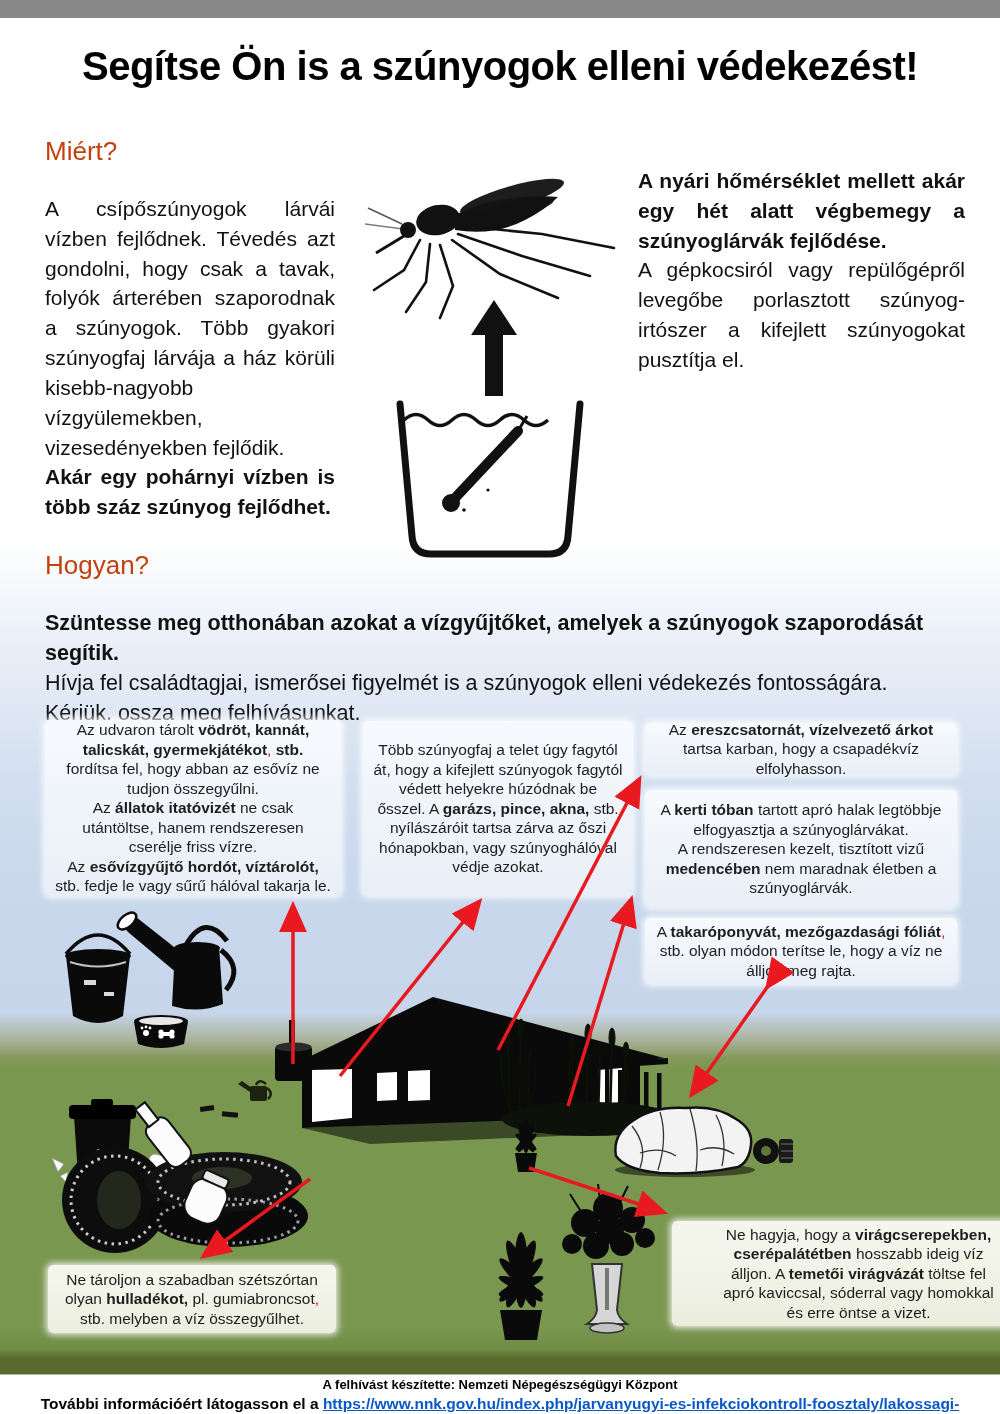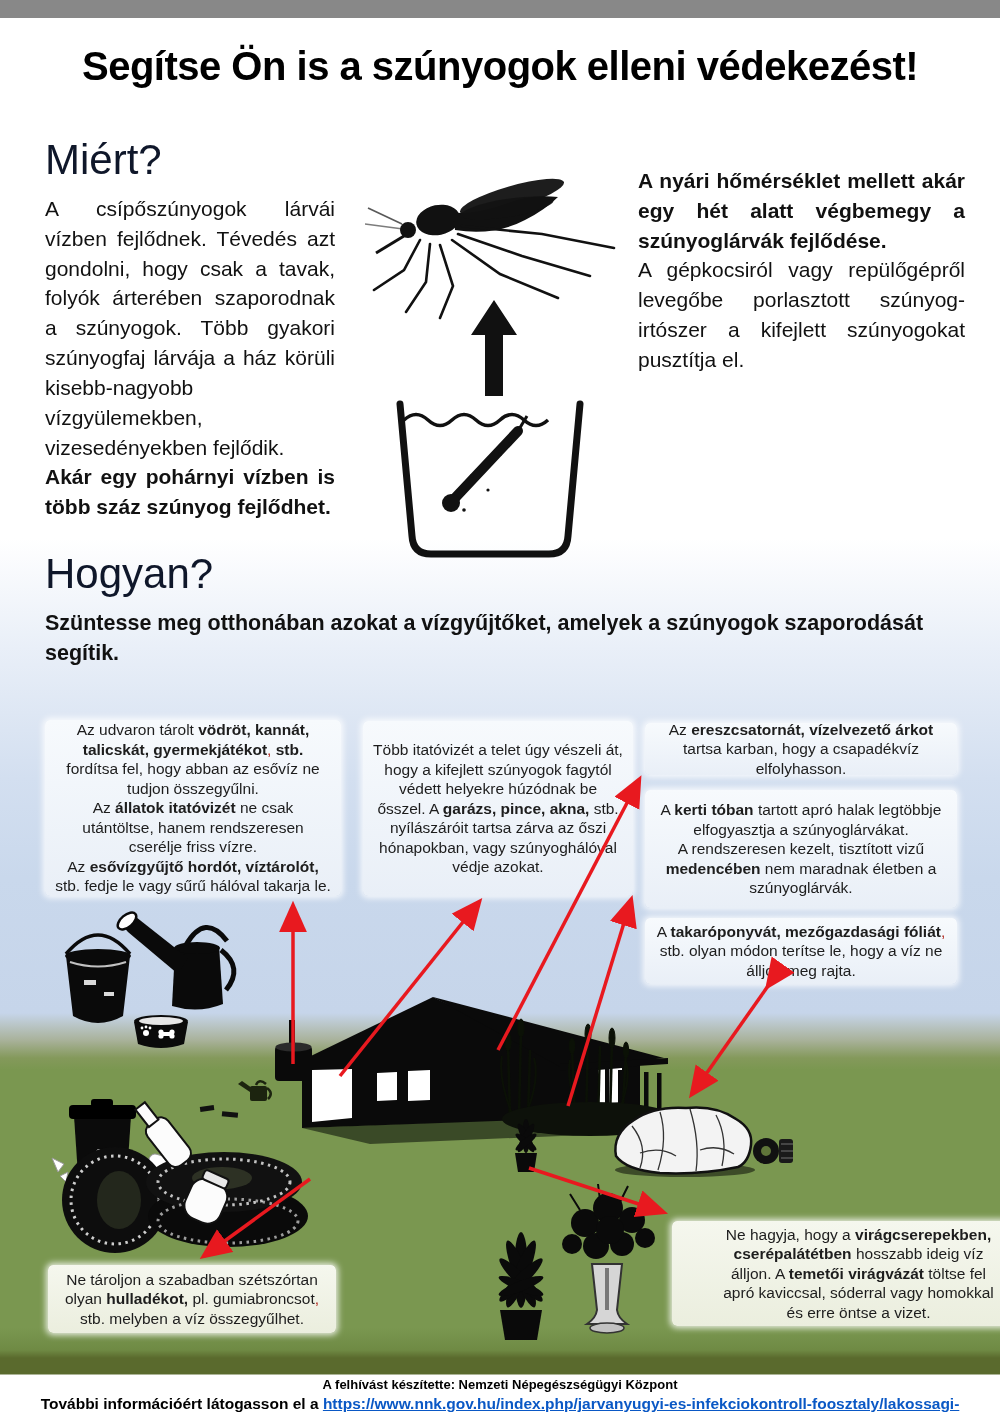--- a/index.html
+++ b/index.html
@@ -6,21 +6,21 @@
   .poster{position:relative;width:1000px;height:1414px;margin:18px auto;overflow:hidden;
     font-family:"Liberation Sans", sans-serif;background:#fff;}
   .bg{position:absolute;inset:0;z-index:0;background:linear-gradient(180deg,
       #ffffff 0px,#ffffff 520px,#e9eff8 630px,#d3dff0 760px,#c9d8ec 860px,
       #c6d5ea 995px,#a9b29b 1022px,#84995b 1040px,#7a9750 1052px,
       #7a9750 1310px,#6f8a44 1332px,#5a6a2d 1340px,#5a6a2d 1356px,
       #ffffff 1357px,#ffffff 1414px);}
   .layer{position:absolute;z-index:2;}
   .title{top:26px;left:0;width:1000px;text-align:center;font-size:40px;font-weight:700;
     letter-spacing:-0.5px;color:#000;}
-  .section-h{font-size:42px;font-weight:400;color:#0f172a;}
+  .section-h{font-size:26px;font-weight:400;color:#c2410c;}
   .why-h{top:118px;left:45px;}
   .how-h{top:532px;left:45px;}
   .col{font-size:21px;line-height:1.42;color:#111;text-align:justify;}
   .col p{margin:0;}
   .why-left{top:176px;left:45px;width:290px;}
   .why-right{top:148px;left:638px;width:327px;}
   .bold-p{font-weight:700;}
   .center-graphic{top:140px;left:360px;width:280px;height:410px;}
   .how-lead{top:590px;left:45px;width:915px;font-size:21.5px;line-height:1.4;color:#111;}
   .how-lead p{margin:0;}
@@ -97,20 +97,21 @@
             <circle cx="150" cy="286" r="1.6"></circle>
           <circle cx="104" cy="352" r="1.8"></circle>
         </g>
       </g>
     </g>
   </svg>
 
   <div class="layer section-h how-h">Hogyan?</div>
   <div class="layer how-lead">
     <p class="bold-p">Szüntesse meg otthonában azokat a vízgyűjtőket, amelyek a szúnyogok szaporodását segítik.</p>
+    <p>Hívja fel családtagjai, ismerősei figyelmét is a szúnyogok elleni védekezés fontosságára. Kérjük, ossza meg felhívásunkat.</p>
   </div>
 
   <svg class="scene" viewBox="0 680 1000 680" xmlns="http://www.w3.org/2000/svg">
     <g>
       <path d="M66,938 Q98,948 130,938 L123,998 Q98,1012 73,998 Z" fill="#0a0a0a"></path>
       <ellipse cx="98" cy="938" rx="33" ry="7" fill="#0a0a0a"></ellipse>
       <path d="M70,944 q28,9 56,0" stroke="#fff" stroke-width="2" fill="none" opacity=".75"></path>
       <path d="M66,936 Q98,898 130,936" stroke="#0a0a0a" stroke-width="3.5" fill="none"></path>
       <rect x="84" y="962" width="12" height="5" fill="#fff" opacity=".85"></rect>
       <rect x="104" y="974" width="10" height="4" fill="#fff" opacity=".85"></rect>
@@ -288,21 +289,21 @@
       <ellipse cx="607" cy="1310" rx="17" ry="5" fill="#c2c2c2" stroke="#333" stroke-width="1.5"></ellipse>
     </g>
   </svg>
 
   <div class="callout sky-box box-yard">
     <p><span>Az udvaron tárolt </span><span style="font-weight: 700;">vödröt, kannát, talicskát, gyermekjátékot</span><span style="color: rgb(179, 40, 30);">,</span><span> </span><span style="font-weight: 700;">stb.</span><span> fordítsa fel, hogy abban az esővíz ne tudjon összegyűlni.
 Az </span><span style="font-weight: 700;">állatok itatóvizét</span><span> ne csak utántöltse, hanem rendszeresen cserélje friss vízre.
 Az </span><span style="font-weight: 700;">esővízgyűjtő hordót, víztárolót,</span><span> stb. fedje le vagy sűrű hálóval takarja le.</span></p>
   </div>
   <div class="callout sky-box box-winter">
-    <p><span>Több itatóvizét a telet úgy vészeli át, hogy a kifejlett szúnyogok fagytól védett helyekre húzódnak be ősszel. A </span><span style="font-weight: 700;">garázs, pince, akna,</span><span> stb. nyílászáróit tartsa zárva az őszi hónapokban, vagy szúnyoghálóval védje azokat.</span></p>
+    <p><span>Több szúnyogfaj a telet úgy fagytól át, hogy a kifejlett szúnyogok fagytól védett helyekre húzódnak be ősszel. A </span><span style="font-weight: 700;">garázs, pince, akna,</span><span> stb. nyílászáróit tartsa zárva az őszi hónapokban, vagy szúnyoghálóval védje azokat.</span></p>
   </div>
   <div class="callout sky-box box-gutter">
     <p><span>Az </span><span style="font-weight: 700;">ereszcsatornát, vízelvezető árkot</span><span> tartsa karban, hogy a csapadékvíz elfolyhasson.</span></p>
   </div>
   <div class="callout sky-box box-pond">
     <p><span>A </span><span style="font-weight: 700;">kerti tóban</span><span> tartott apró halak legtöbbje elfogyasztja a szúnyoglárvákat.
 A rendszeresen kezelt, tisztított vizű </span><span style="font-weight: 700;">medencében</span><span> nem maradnak életben a szúnyoglárvák.</span></p>
   </div>
   <div class="callout sky-box box-tarp">
     <p><span>A </span><span style="font-weight: 700;">takaróponyvát, mezőgazdasági fóliát</span><span style="color: rgb(179, 40, 30);">,</span><span> stb. olyan módon terítse le, hogy a víz ne álljon meg rajta.</span></p>

